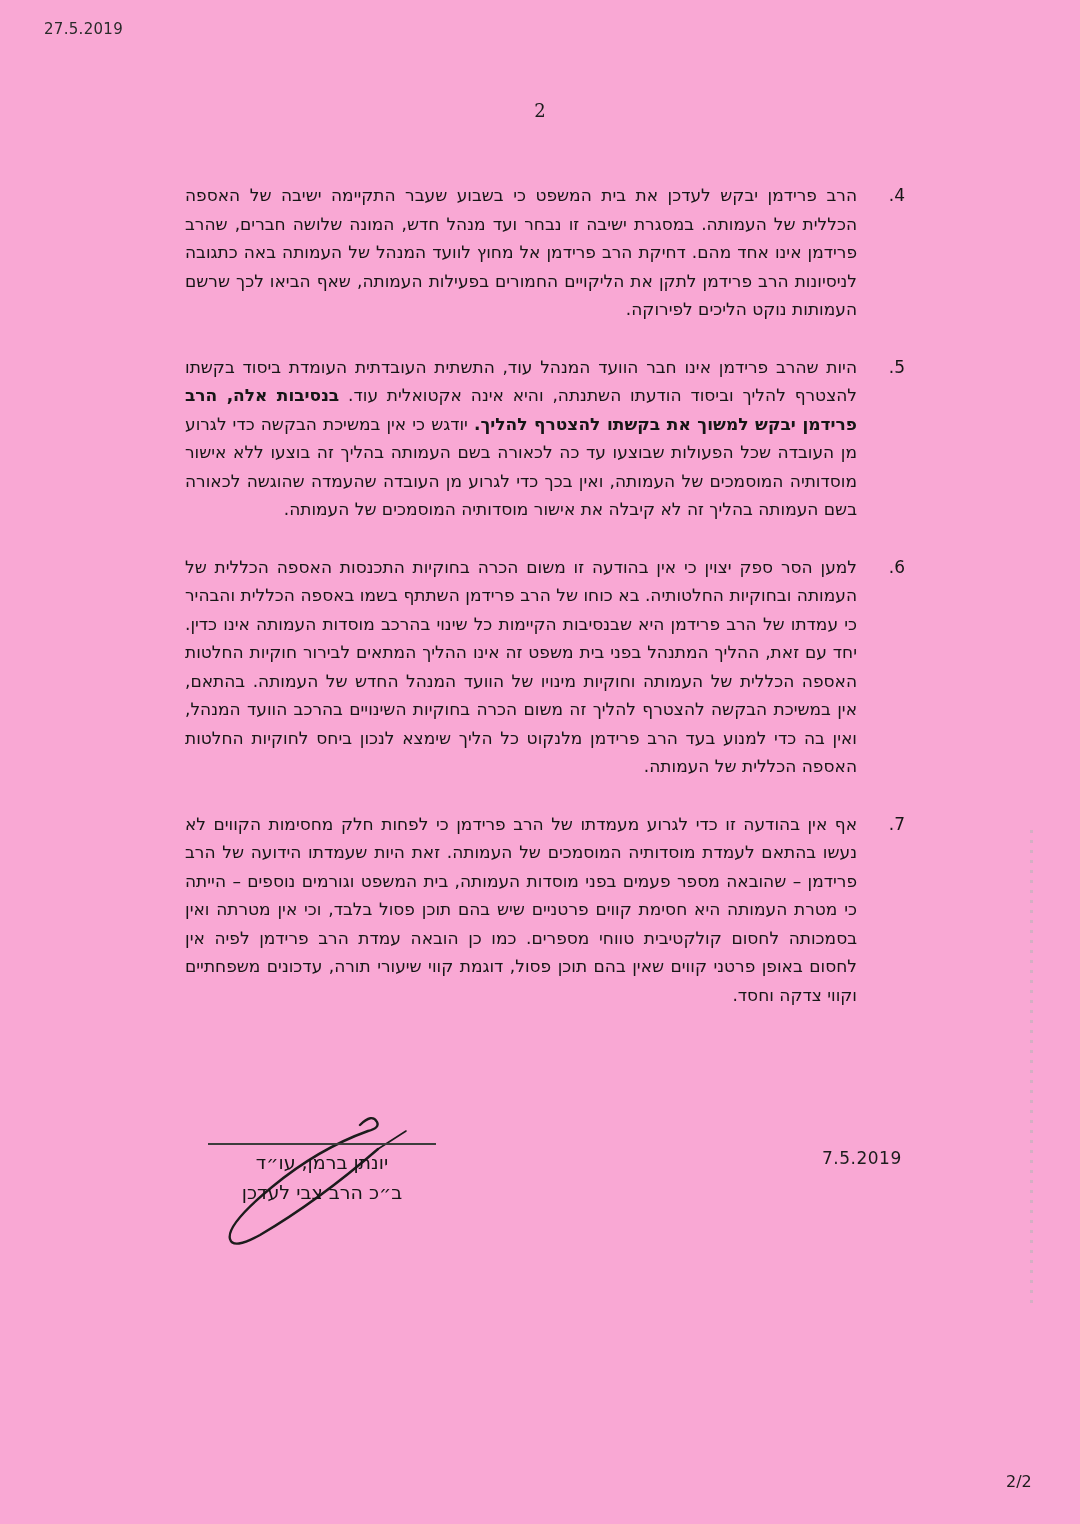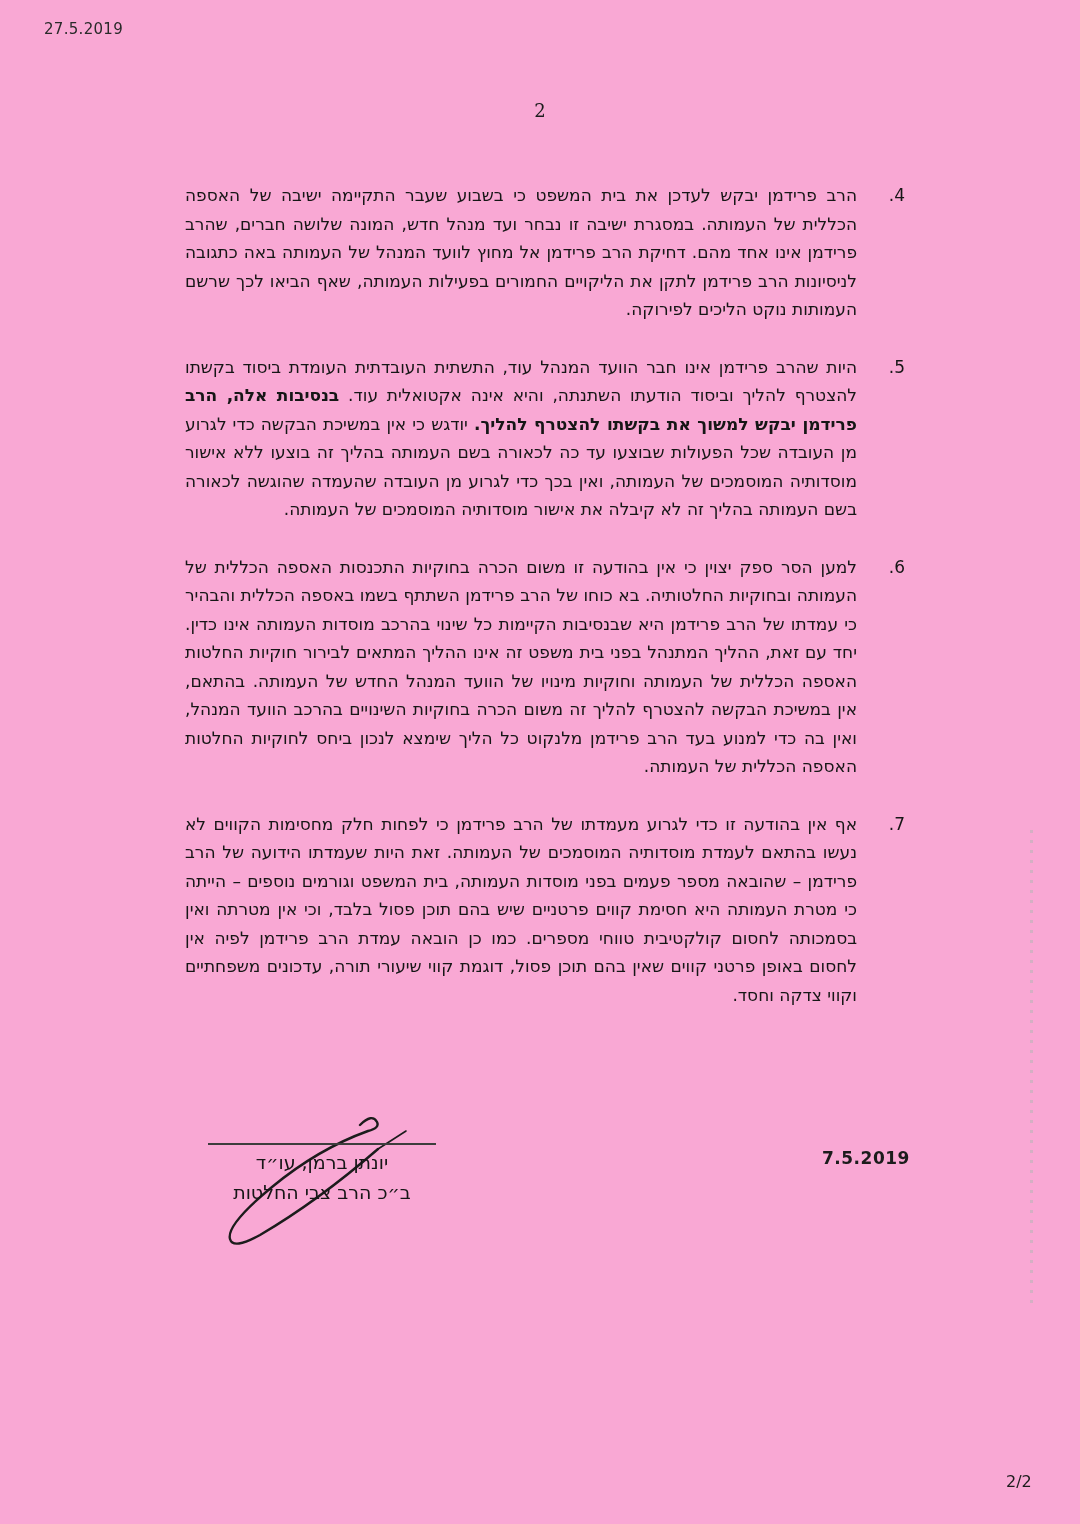--- a/index.html
+++ b/index.html
@@ -88,21 +88,21 @@
     text-align: center;
     font-size: 19px;
     line-height: 30px;
     color: #161616;
   }
   .sig-date {
     position: absolute;
     top: 1148px;
     left: 822px;
     font-size: 17px;
-    font-weight: bold;
+    font-weight: normal;
     letter-spacing: 0.5px;
     color: #1c1c1c;
     direction: ltr;
   }
   .scan-artifact {
     position: absolute;
     top: 830px;
     left: 1030px;
     width: 3px;
     height: 480px;
@@ -156,21 +156,21 @@
   </div>
 
   <div class="sig-area">
     <svg class="squiggle" width="240" height="140" viewBox="0 0 240 140" xmlns="http://www.w3.org/2000/svg">
       <path d="M 152 14 q 12 -12 17 -3 q 3 6 -9 9 Q 110 38 64 76 Q 18 114 22 128 q 3 11 30 -4 Q 110 90 170 38" fill="none" stroke="#1c1c1c" stroke-width="2.4" stroke-linecap="round"></path>
       <path d="M 170 38 L 198 20" fill="none" stroke="#1c1c1c" stroke-width="1.6" stroke-linecap="round"></path>
     </svg>
     <div class="sig-line"></div>
     <div class="sig-names">
       <div>יונתן ברמן, עו״ד</div>
-      <div>ב״כ הרב צבי החלטות</div>
+      <div>ב״כ הרב צבי לעדכן</div>
     </div>
   </div>
 
   <div class="sig-date">7.5.2019</div>
 
   <div class="scan-artifact"></div>
 
   <div class="footer-page">2/2</div>
 
 </div>

